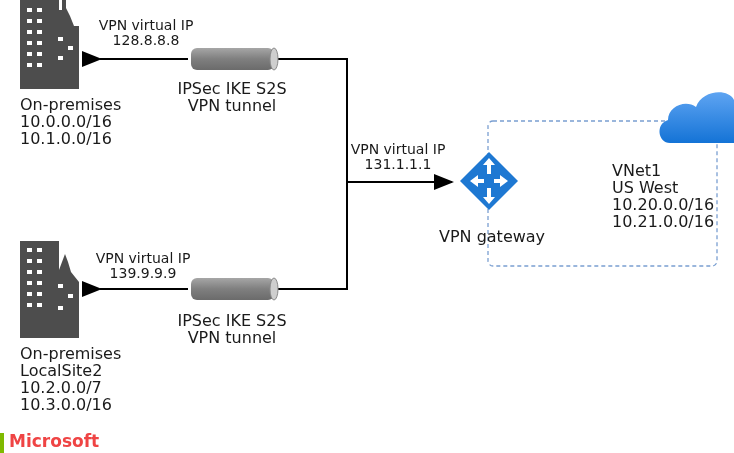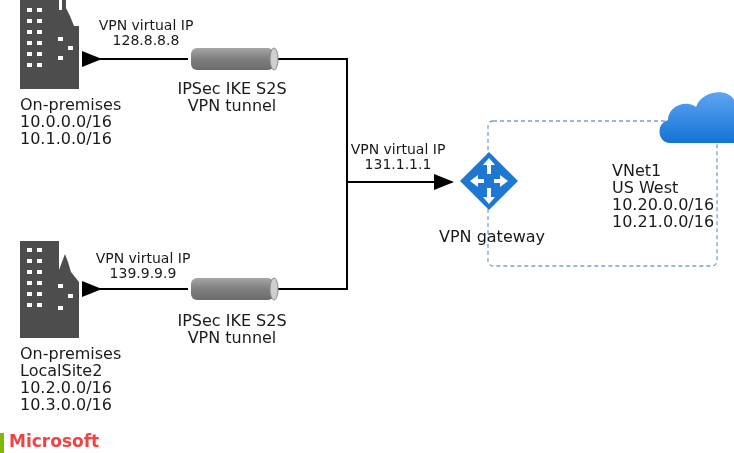--- a/index.html
+++ b/index.html
@@ -124,21 +124,21 @@
   <div>128.8.8.8</div>
 </div>
 <div class="abs lbl ctr" style="left:172px; top:80px; width:120px;">
   <div>IPSec IKE S2S</div>
   <div>VPN tunnel</div>
 </div>
 
 <div class="abs lbl" style="left:20px; top:345px;">
   <div>On-premises</div>
   <div>LocalSite2</div>
-  <div>10.2.0.0/16</div>
+  <div>10.2.0.0/7</div>
   <div>10.3.0.0/16</div>
 </div>
 <div class="abs sml" style="left:93px; top:251px; width:100px;">
   <div>VPN virtual IP</div>
   <div>139.9.9.9</div>
 </div>
 <div class="abs lbl ctr" style="left:172px; top:312px; width:120px;">
   <div>IPSec IKE S2S</div>
   <div>VPN tunnel</div>
 </div>

